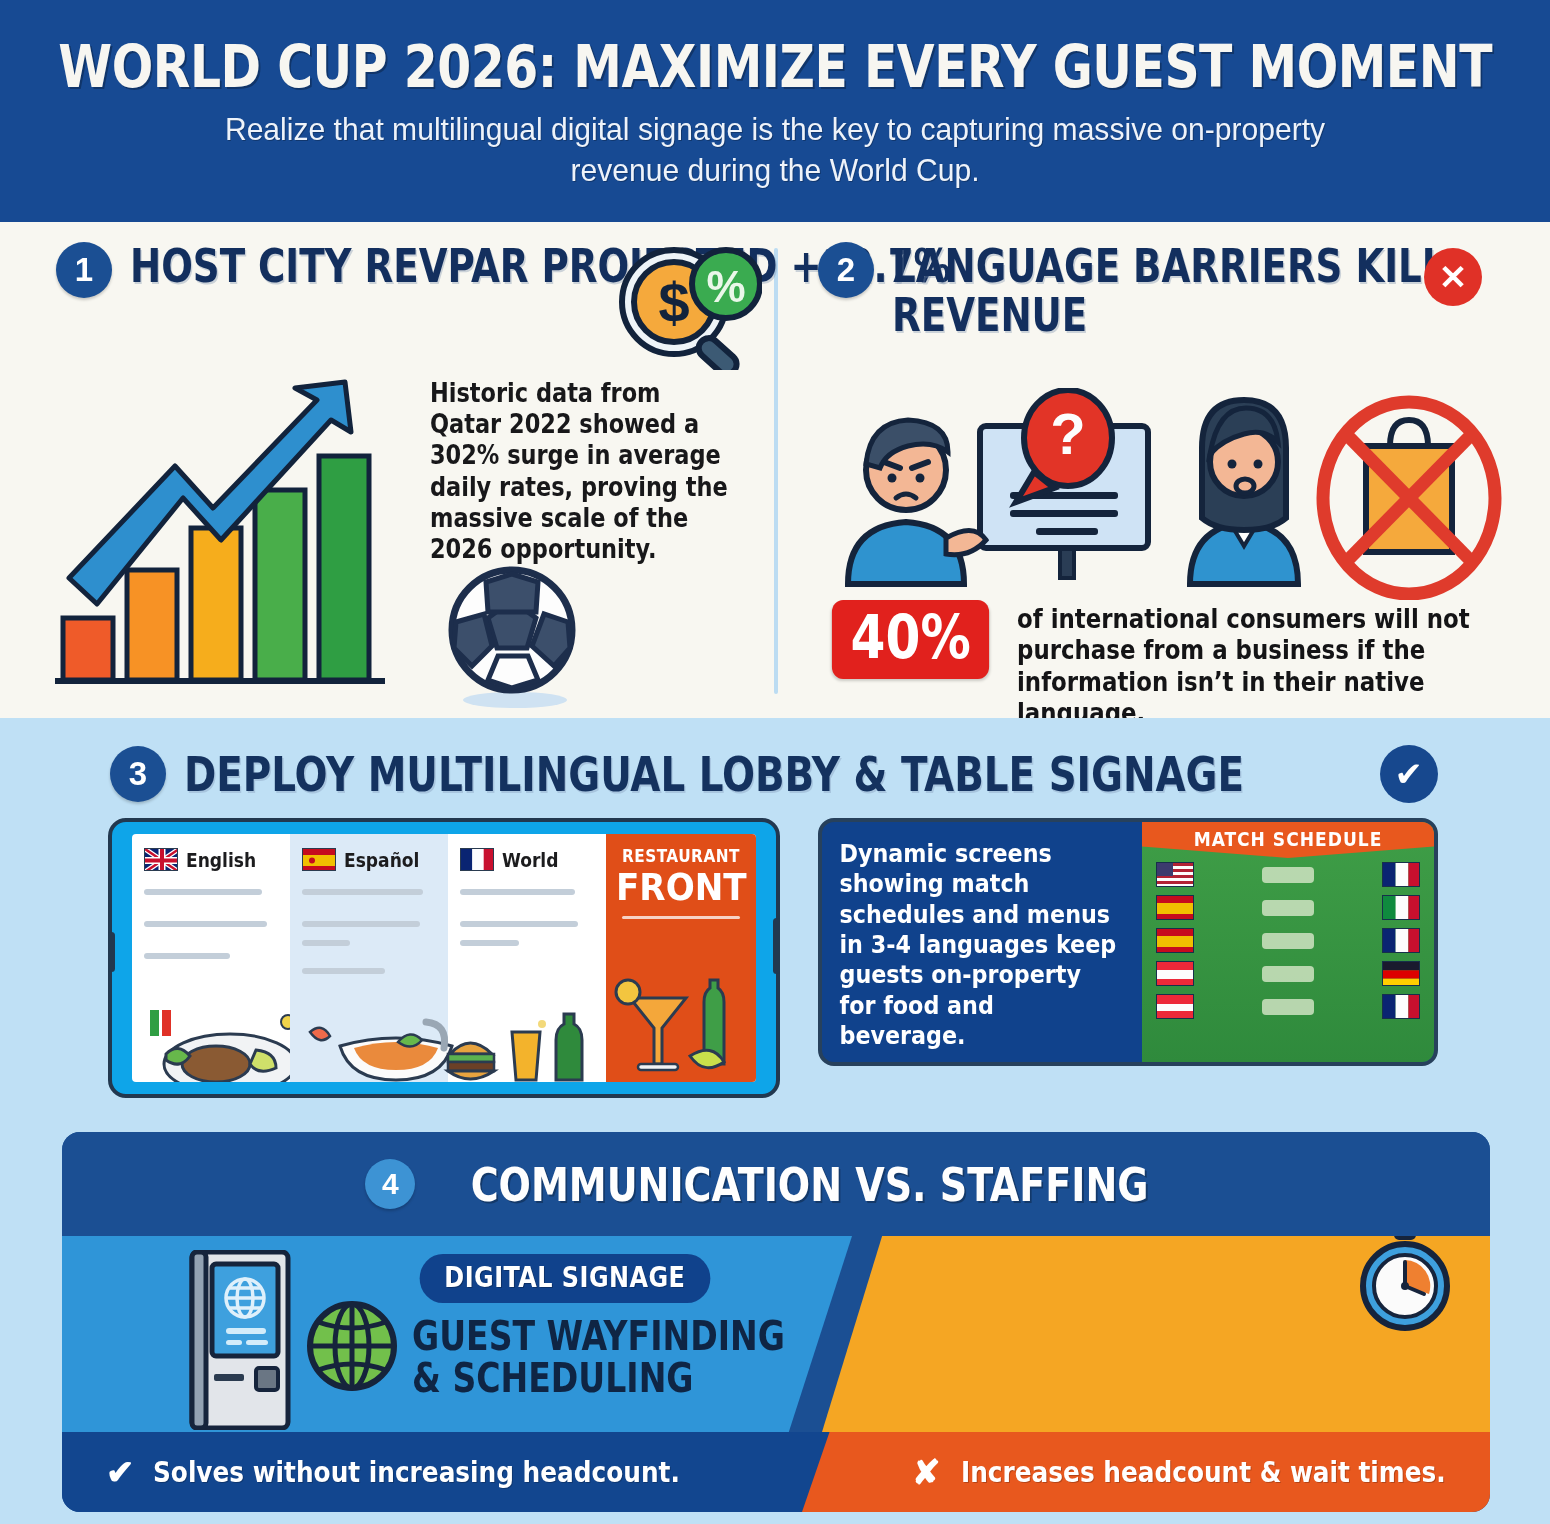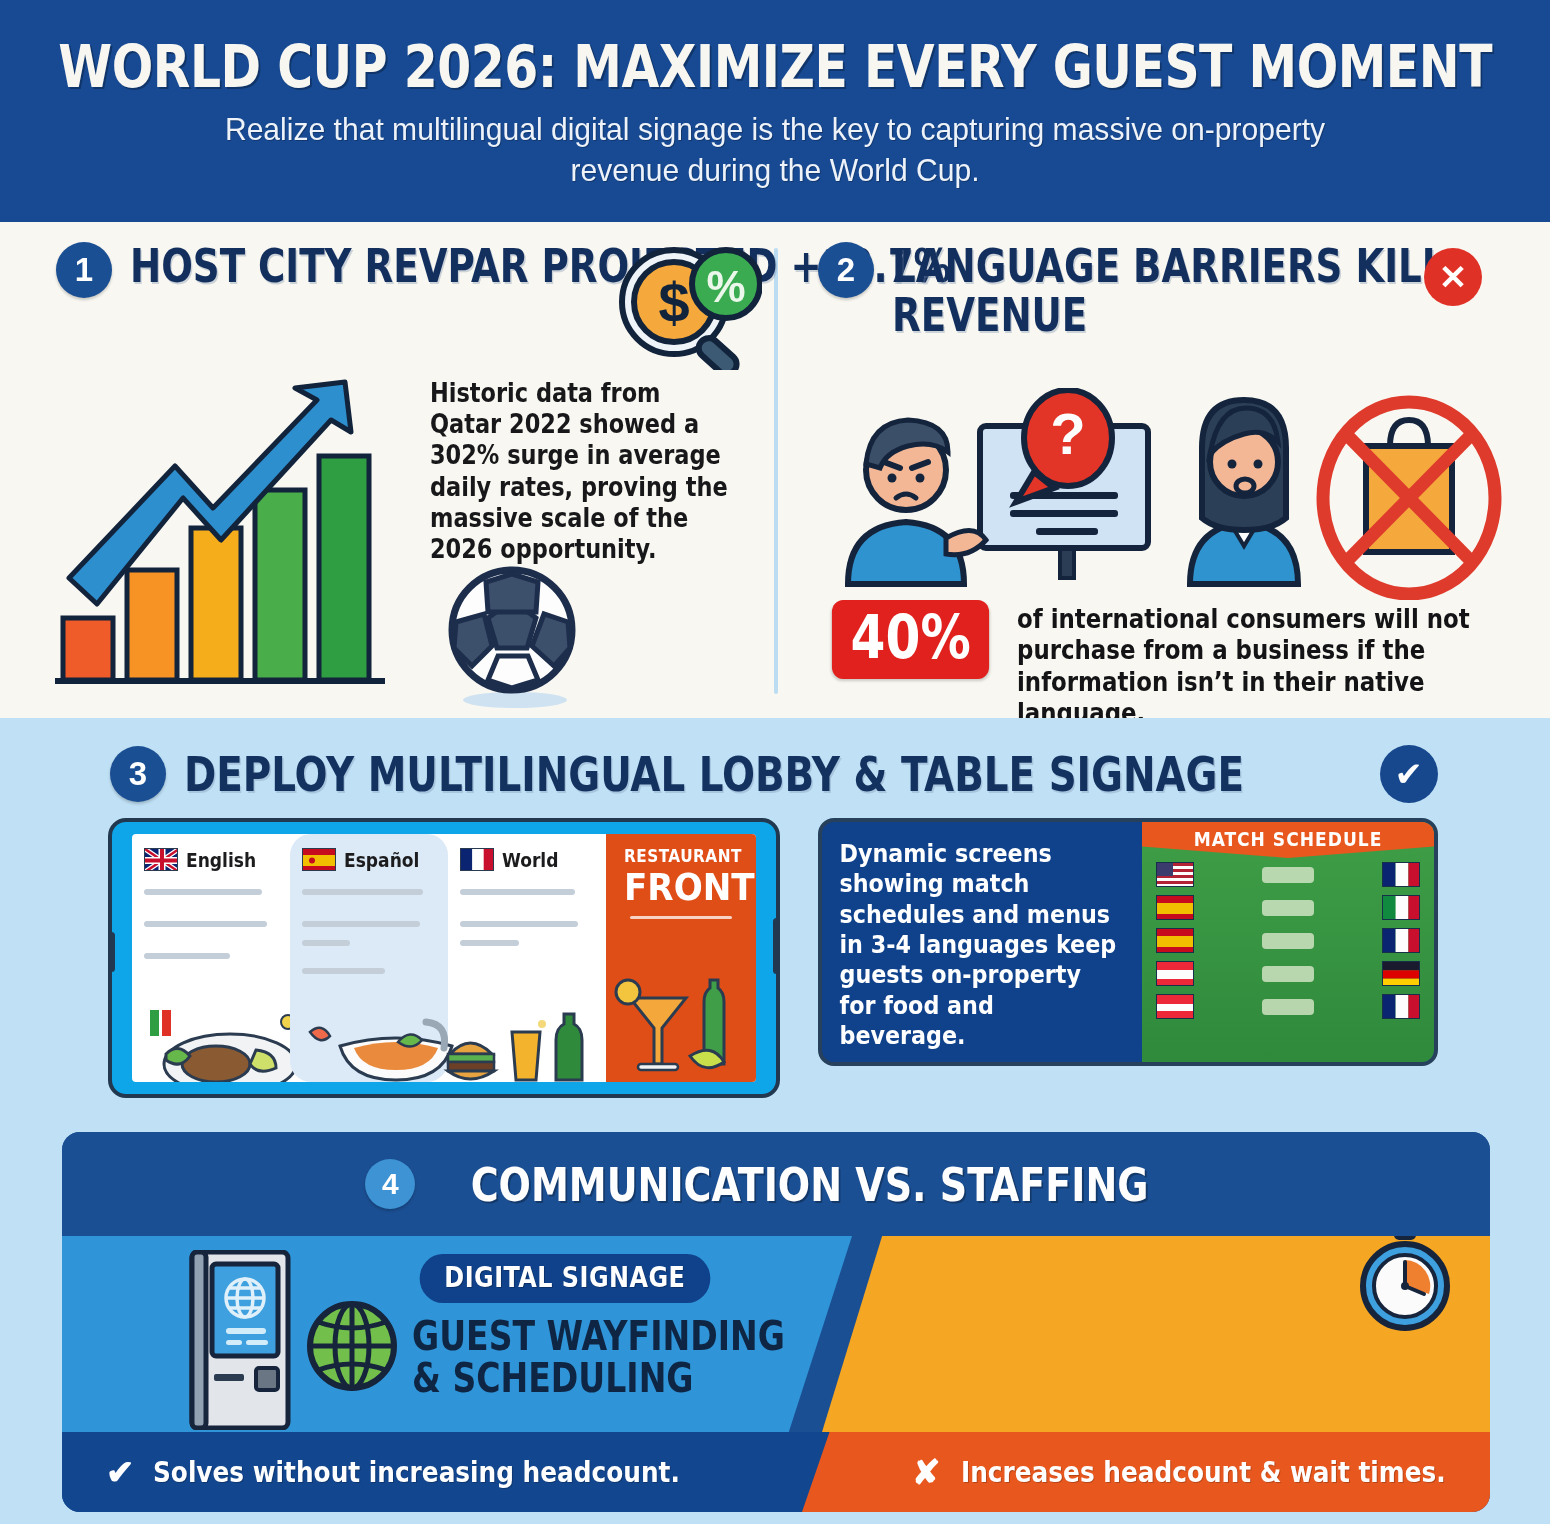--- a/index.html
+++ b/index.html
@@ -129,27 +129,27 @@
 
   .tablet{
     position:absolute;left:108px;top:818px;width:672px;height:280px;
     background:#0ea5e9;border-radius:18px;
     border:4px solid #22384f;box-sizing:border-box;padding:12px 20px;
   }
   .tabletscreen{
     width:100%;height:100%;border-radius:4px;overflow:hidden;display:flex;background:#fff;
   }
   .langcol{flex:1;padding:14px 12px 0 12px;position:relative;box-sizing:border-box;}
-  .langcol.alt{background:#dceaf7;border-radius:21px;}
+  .langcol.alt{background:#dceaf7;}
   .langhead{display:flex;align-items:center;gap:8px;margin-bottom:18px;}
   .flag{width:34px;height:23px;border:1.5px solid #2a3b50;box-sizing:border-box;position:relative;overflow:hidden;flex:0 0 auto;}
   .langname{font-size:19px;font-weight:700;color:#1c1c1e;font-family:"DejaVu Sans Condensed","Liberation Sans",sans-serif;}
   .lline{height:6px;background:#c3ced9;border-radius:3px;margin-bottom:13px;}
   .menupanel{
-    width:150px;background:#e04e18;color:#fff;padding:12px 18px;box-sizing:border-box;position:relative;
+    width:150px;background:#e04e18;color:#fff;padding:12px 10px;box-sizing:border-box;position:relative;
   }
   .menupanel .mtop{font-size:17px;font-weight:700;letter-spacing:.5px;text-align:center;
     font-family:"DejaVu Sans Condensed","Liberation Sans",sans-serif;}
   .menupanel .mbig{font-size:38px;font-weight:700;text-align:center;line-height:1;margin-top:2px;
     font-family:"DejaVu Sans Condensed","Liberation Sans",sans-serif;}
   .menupanel .mrule{height:3px;background:rgba(255,255,255,.75);margin:10px 6px 0 6px;border-radius:2px;}
 
   .bluecard{
     position:absolute;left:818px;top:818px;width:620px;height:248px;
     background:#10428c;border-radius:16px;border:4px solid #27415c;box-sizing:border-box;

